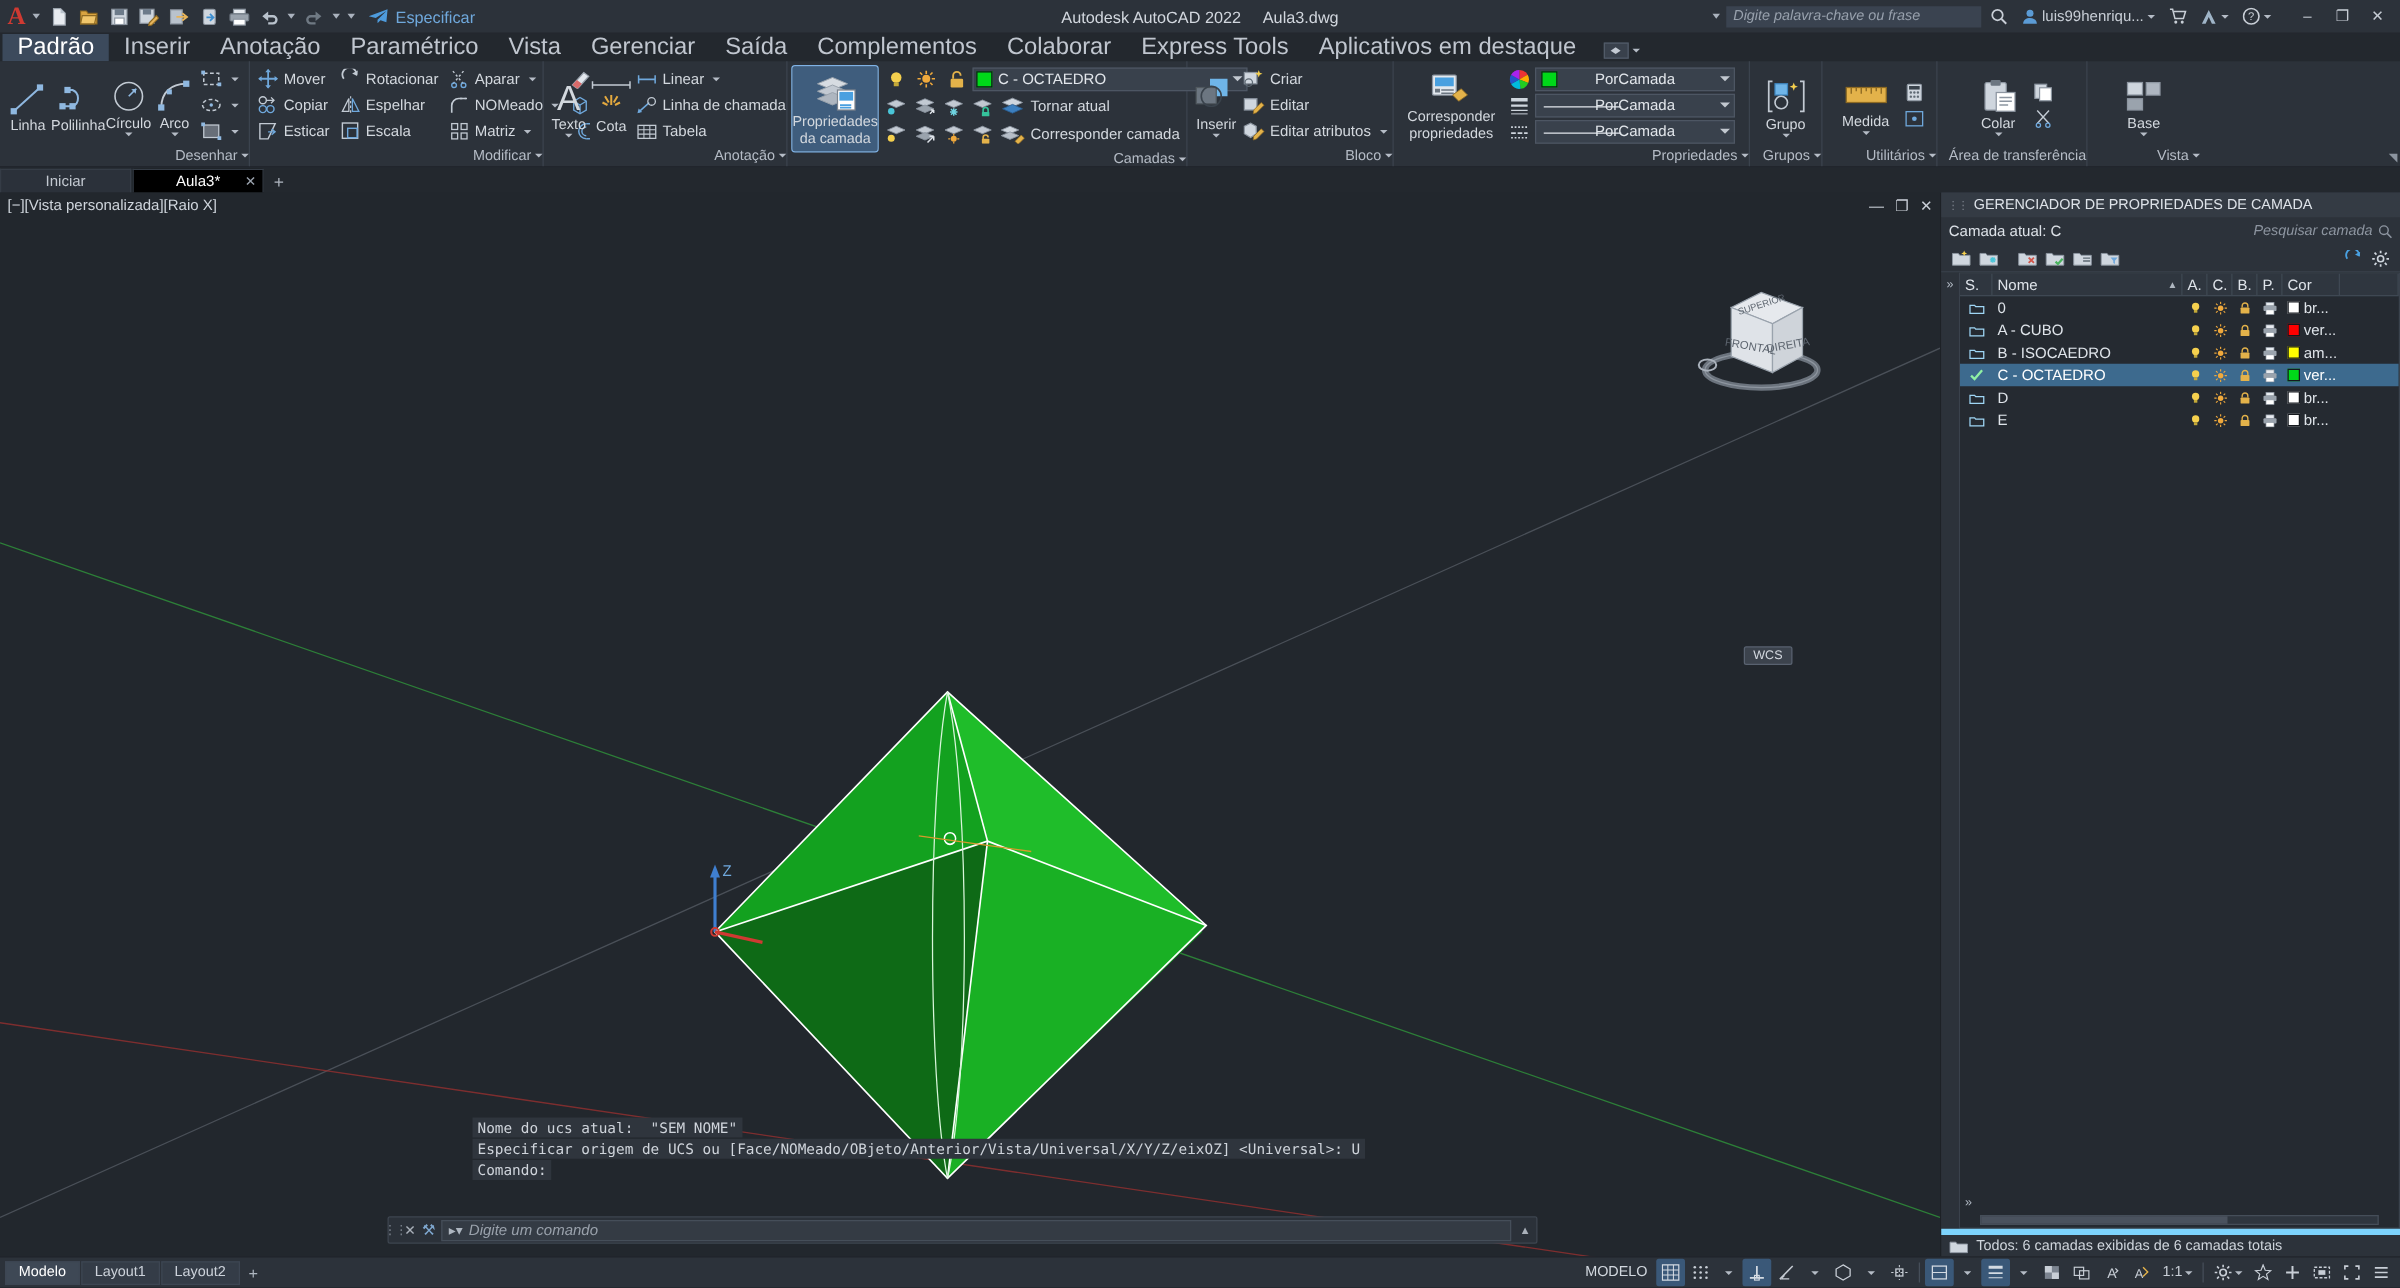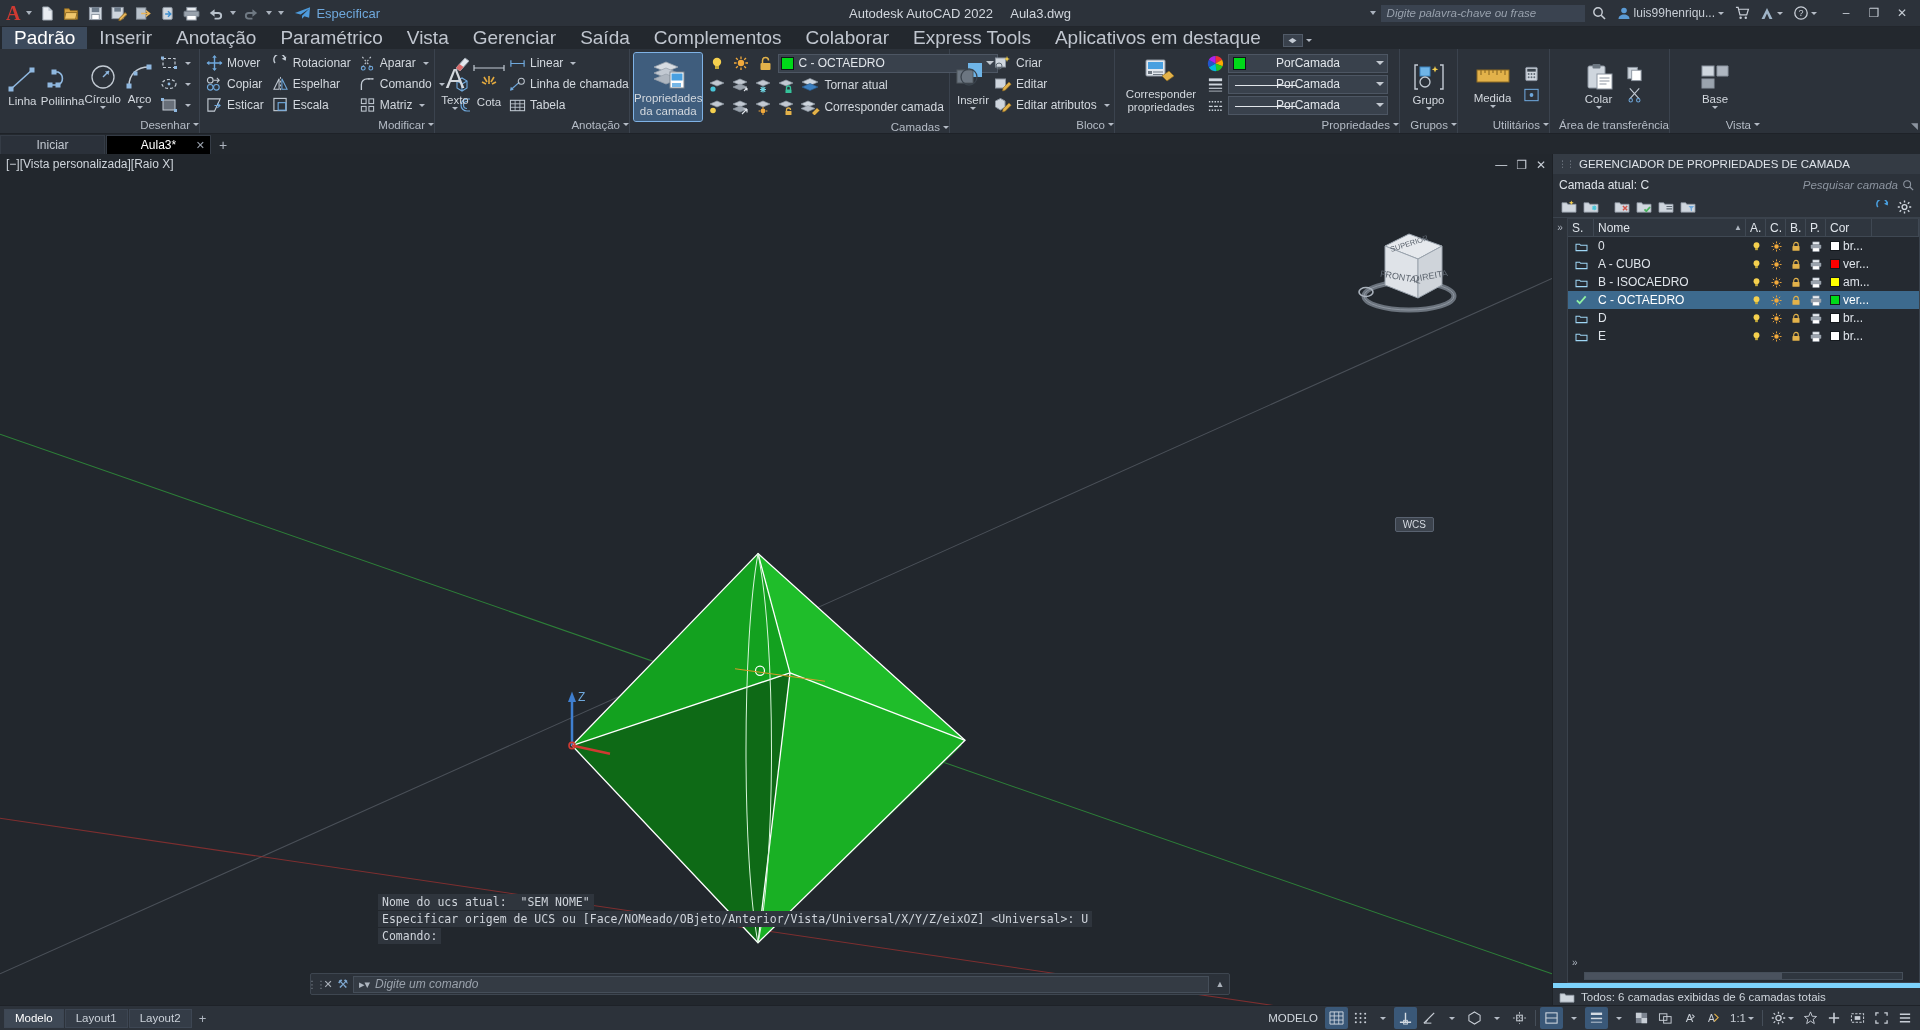--- a/index.html
+++ b/index.html
@@ -418,21 +418,21 @@
                 <circle cx="12" cy="14" r="2" stroke="#6fa8dc" fill="none" stroke-width="1.2"></circle>
               </svg>
             <span class="lbl">Aparar</span>
             <span class="dc"></span>
           </div>
           <div class="smbtn">
             <svg width="17" height="16" viewBox="0 0 17 17">
                 <path d="M2 15V9a6 6 0 016-6h6" stroke="#c2cad3" fill="none" stroke-width="1.4"></path>
                 <path d="M9 3h6" stroke="#c2cad3" stroke-width="1.2" stroke-dasharray="2 2"></path>
               </svg>
-            <span class="lbl">Comando</span>
+            <span class="lbl">NOMeado</span>
             <span class="dc"></span>
           </div>
           <div class="smbtn">
             <svg width="17" height="16" viewBox="0 0 17 17">
                 <rect x="2" y="2" width="5" height="5" stroke="#c2cad3" fill="none" stroke-width="1.1"></rect>
                 <rect x="10" y="2" width="5" height="5" stroke="#c2cad3" fill="none" stroke-width="1.1"></rect>
                 <rect x="2" y="10" width="5" height="5" stroke="#c2cad3" fill="none" stroke-width="1.1"></rect>
                 <rect x="10" y="10" width="5" height="5" stroke="#c2cad3" fill="none" stroke-width="1.1"></rect>
               </svg>
             <span class="lbl">Matriz</span>

